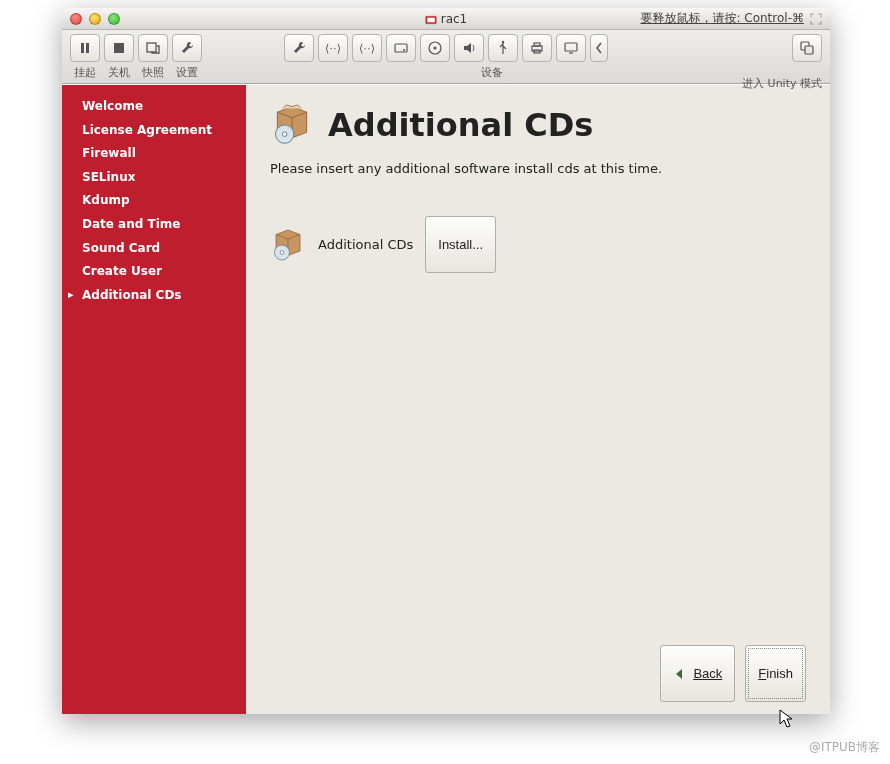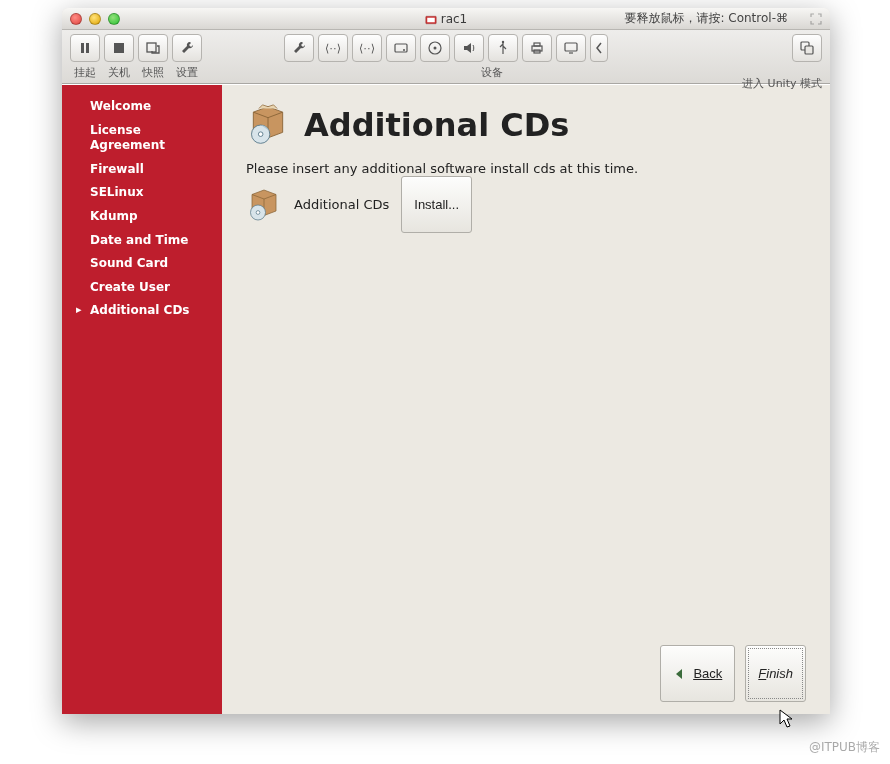--- a/index.html
+++ b/index.html
@@ -35,21 +35,21 @@
   .dot.yellow { background: radial-gradient(circle at 40% 35%, #ffe27a, #e0a400); }
   .dot.green { background: radial-gradient(circle at 40% 35%, #93e07a, #28c231); }
   .title-center {
     position: absolute; left: 0; right: 0;
     text-align: center;
     font-size: 12px; color: #3a3a3a;
     display: flex; gap: 4px; justify-content: center; align-items: flex-end;
   }
   .vm-icon { width: 12px; height: 12px; }
   .title-right {
-    margin-left: auto; color: #444; font-size: 12px; display: flex; align-items: center; gap: 22px;
+    margin-left: auto; color: #444; font-size: 12px; display: flex; align-items: center; gap: 6px; text-decoration: underline;
   }
   .expand-icon { width: 12px; height: 12px; opacity: 0.5; }
 
   .toolbar {
     height: 54px;
     background: linear-gradient(#eeedeb, #dcdad6);
     border-bottom: 1px solid #a9a7a3;
     display: flex;
     align-items: flex-start;
     padding: 4px 8px 0 8px;
@@ -81,24 +81,24 @@
 
   .ic { width: 16px; height: 16px; }
 
   .guest {
     height: 630px;
     background: #ece9e2;
     display: flex;
     border-top: 1px solid #fff;
   }
   .sidebar {
-    width: 160px;
+    width: 184px;
     background: #be1e2d;
     color: #fff;
-    padding: 10px 8px;
+    padding: 10px 0;
   }
   .side-item {
     padding: 4px 8px 4px 20px;
     font-weight: bold;
     font-size: 12px;
     line-height: 1.3;
     position: relative;
   }
   .side-item.active::before {
     content: '▸';
@@ -109,35 +109,35 @@
     flex: 1;
     display: flex; flex-direction: column;
     padding: 18px 24px 12px 24px;
   }
   .page-header { display: flex; align-items: center; gap: 14px; margin-bottom: 14px; }
   .big-icon { width: 44px; height: 44px; flex-shrink: 0; }
   .page-title {
     font-size: 32px; font-weight: bold; color: #222;
     font-family: "DejaVu Sans", sans-serif;
   }
-  .page-sub { font-size: 13px; color: #222; }
+  .page-sub { font-size: 13px; color: #222; margin-bottom: 40px; }
   .install-row { display: flex; align-items: center; gap: 12px; }
   .small-icon { width: 36px; height: 36px; }
   .row-label { font-size: 13px; color: #222; }
   .gtk-btn {
     background: linear-gradient(#fdfdfc, #e7e5df);
     border: 1px solid #b0aea8;
     border-radius: 3px;
     padding: 20px 12px;
     font-size: 13px;
     color: #222;
     display: inline-flex; align-items: center; gap: 6px;
     box-shadow: inset 0 1px 0 #fff;
   }
-  .gtk-btn.focus { outline: 1px dotted #888; outline-offset: -4px; font-style: italic; }
+  .gtk-btn.focus { outline: 1px dotted #888; outline-offset: -4px; }
   .footer {
     margin-top: auto;
     display: flex; justify-content: flex-end; gap: 10px;
     padding-top: 10px;
   }
   .arrow-left { width: 14px; height: 14px; }
   .cursor {
     position: absolute;
     left: 779px; top: 709px;
     width: 14px; height: 20px;

